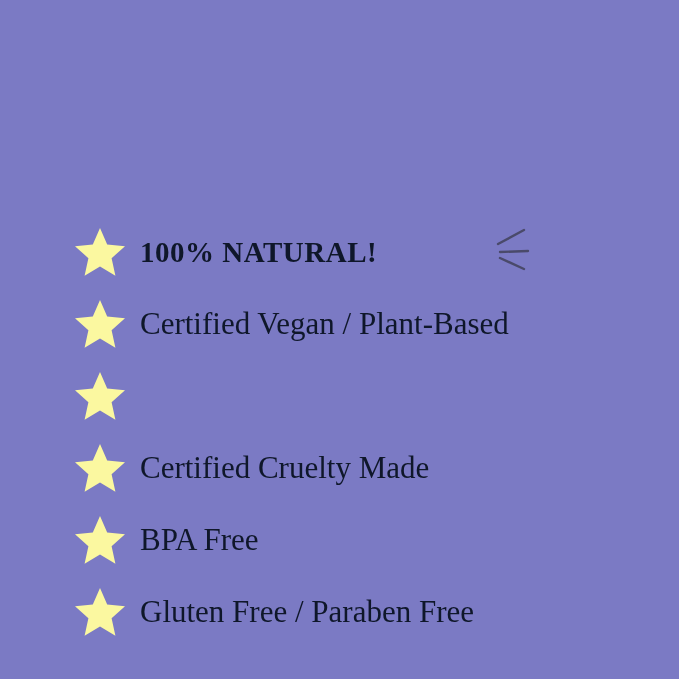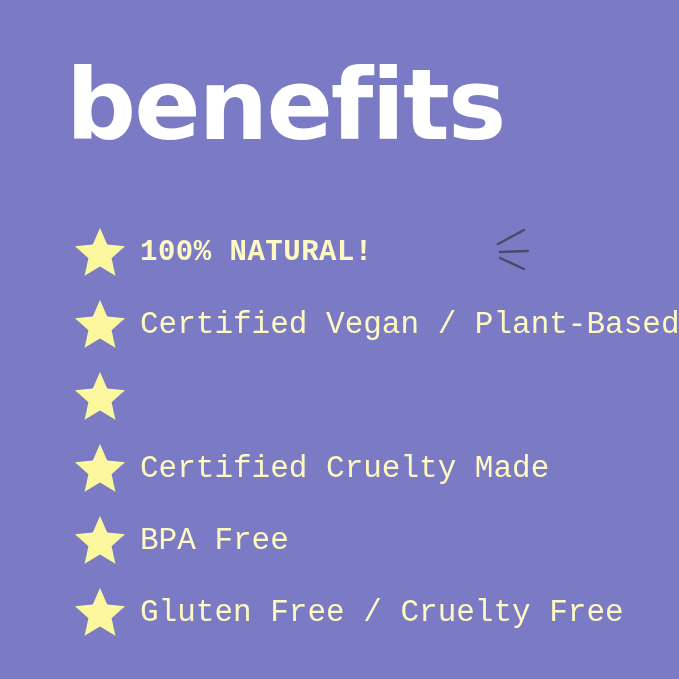--- a/index.html
+++ b/index.html
@@ -51,23 +51,23 @@
     width: 80px;
     flex: 0 0 80px;
     display: flex;
     align-items: center;
     justify-content: center;
   }
   .star-svg {
     display: block;
   }
   .benefit-label {
-    font-family: Liberation Mono, monospace;
+    font-family: Liberation Serif, serif;
     font-size: 31px;
-    color: #fef9c3;
+    color: #0f172a;
     white-space: nowrap;
     letter-spacing: 0px;
   }
   .benefit-row.emphasis .benefit-label {
     font-weight: bold;
     font-size: 29px;
     letter-spacing: 0.5px;
   }
   .sparkle {
     position: absolute;
@@ -76,21 +76,20 @@
     width: 60px;
     height: 56px;
     pointer-events: none;
   }
 </style>
 </head>
 <body>
 
 <div class="poster">
 
-  <h1 class="title">benefits</h1>
 
   <ul class="benefits-list">
 
     <li class="benefit-row emphasis">
       <span class="star-wrap">
         <svg class="star-svg" width="54" height="52" viewBox="0 0 54 52" aria-hidden="true">
           <polygon points="27,2 34.2,18.4 52,20.2 38.6,32.2 42.4,49.8 27,40.6 11.6,49.8 15.4,32.2 2,20.2 19.8,18.4" fill="#fbf8a0"></polygon>
         </svg>
       </span>
       <span class="benefit-label">100% NATURAL!</span>
@@ -139,17 +138,17 @@
       </span>
       <span class="benefit-label">BPA Free</span>
     </li>
 
     <li class="benefit-row">
       <span class="star-wrap">
         <svg class="star-svg" width="54" height="52" viewBox="0 0 54 52" aria-hidden="true">
           <polygon points="27,2 34.2,18.4 52,20.2 38.6,32.2 42.4,49.8 27,40.6 11.6,49.8 15.4,32.2 2,20.2 19.8,18.4" fill="#fbf8a0"></polygon>
         </svg>
       </span>
-      <span class="benefit-label">Gluten Free / Cruelty Free</span>
+      <span class="benefit-label">Gluten Free / Paraben Free</span>
     </li>
 
   </ul>
 </div>
 
 </body></html>

